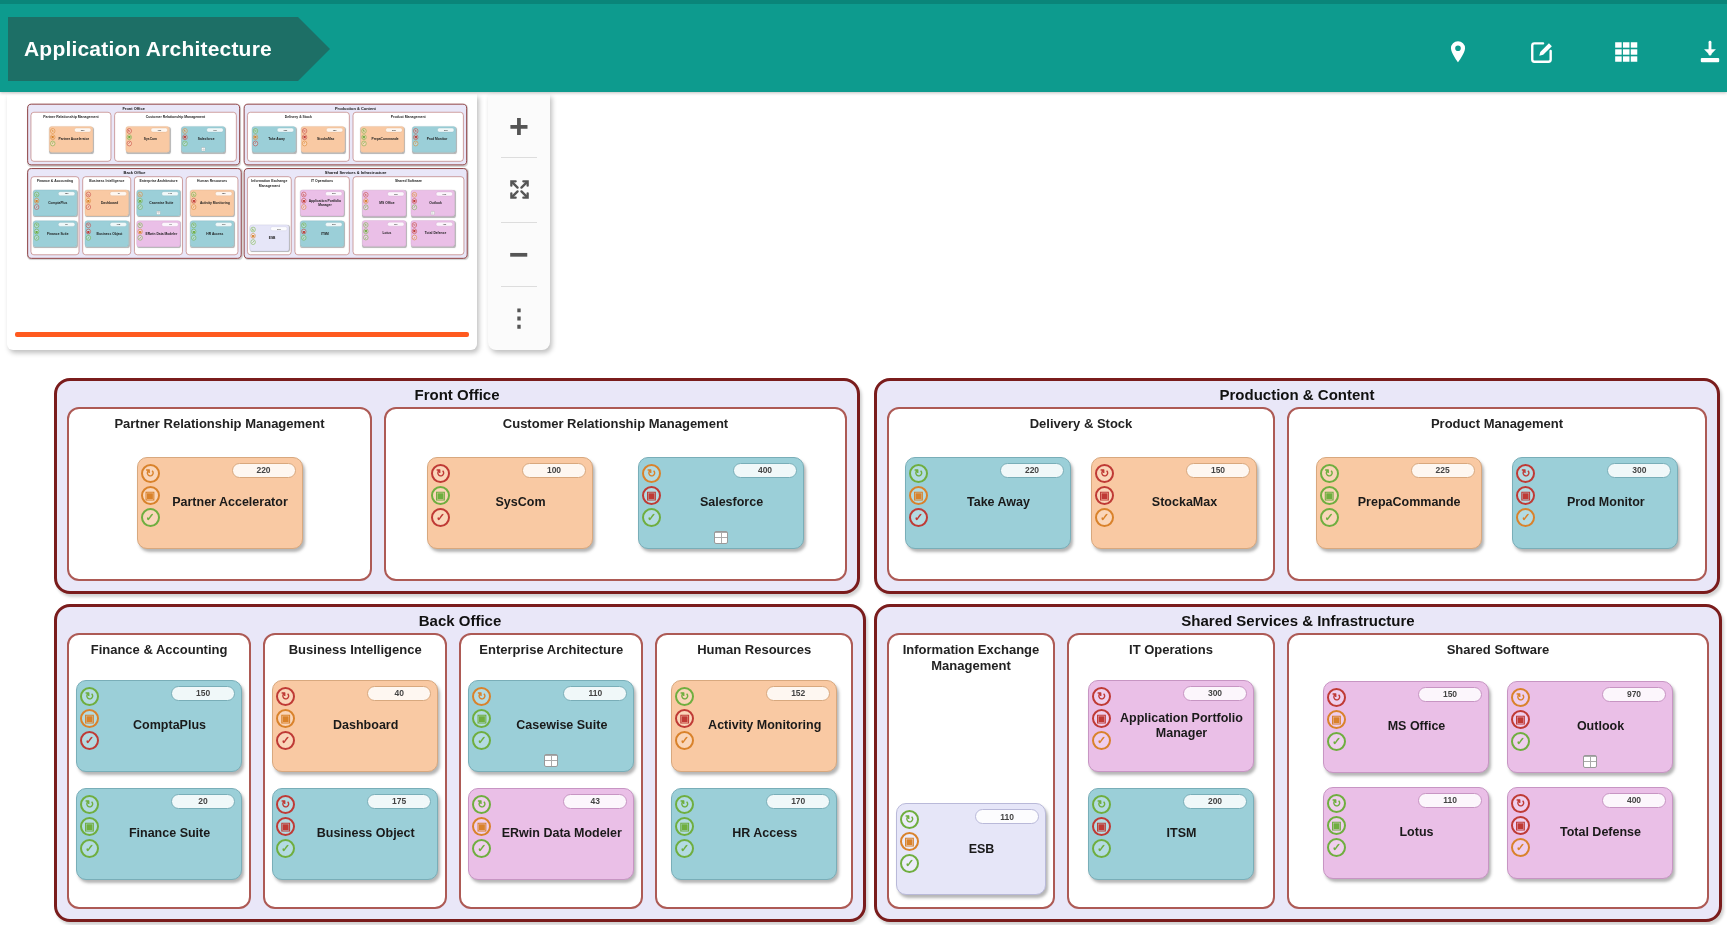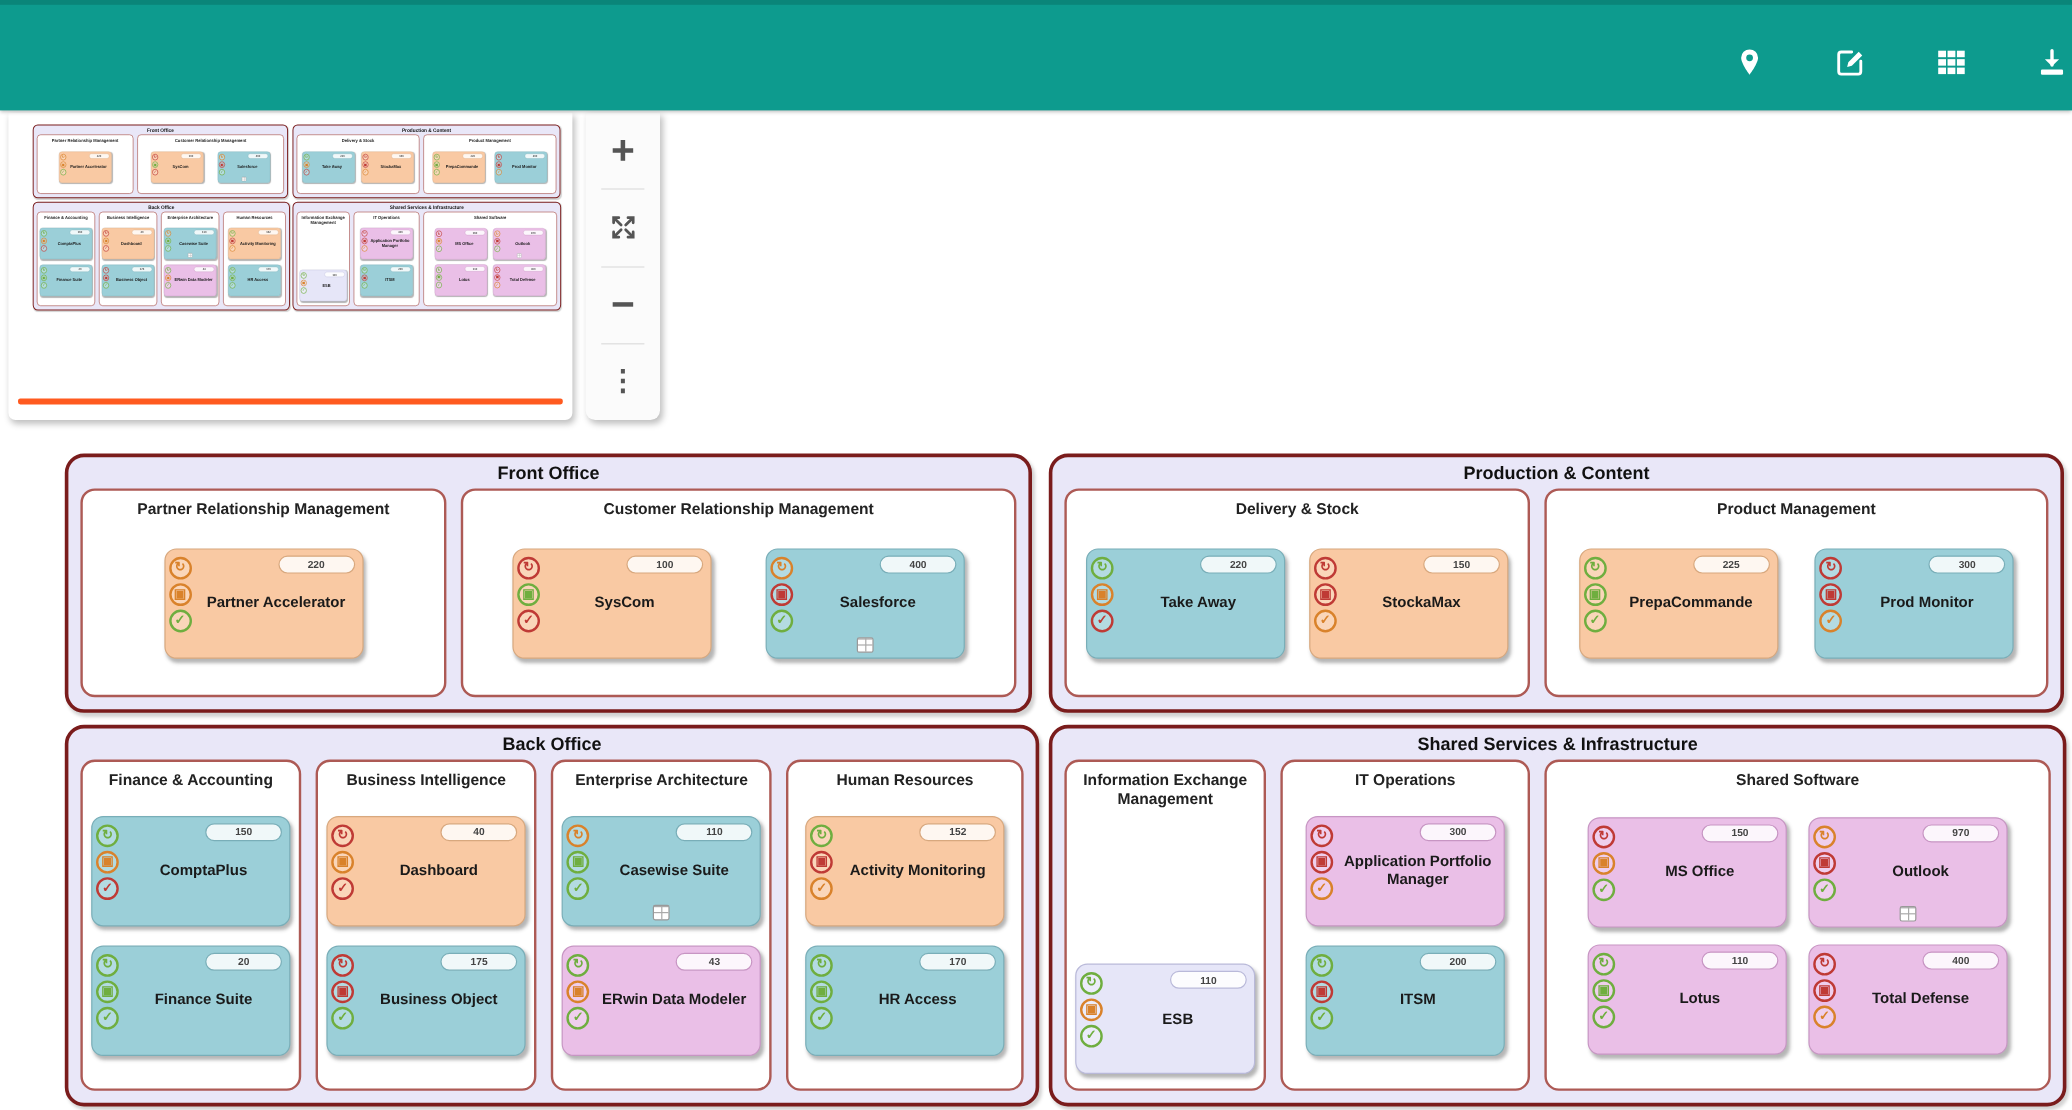--- a/index.html
+++ b/index.html
@@ -377,20 +377,23 @@
                 <div class="app-name">Total Defense</div>
               </div>
             </div>
           </div>
         </div>
       </div>
     </div>
 </div>
 
 <div id="header">
+  <div id="title-chevron">
+    <span class="t">Application Architecture</span>
+  </div>
   <div id="header-actions">
     <div class="hbtn">
       <svg viewBox="0 0 24 24">
         <path d="M12 2a6.5 6.5 0 0 0-6.5 6.5C5.5 13 12 21.5 12 21.5s6.5-8.5 6.5-13A6.5 6.5 0 0 0 12 2zm0 9.1a2.6 2.6 0 1 1 0-5.2 2.6 2.6 0 0 1 0 5.2z" fill="#fff"></path>
       </svg>
     </div>
     <div class="hbtn">
       <svg viewBox="0 0 24 24">
         <path d="M20 11v8a2 2 0 0 1-2 2H5a2 2 0 0 1-2-2V6a2 2 0 0 1 2-2h8" fill="none" stroke="#fff" stroke-width="2.2" stroke-linecap="round"></path>
         <path d="M9.5 15.5l.9-3.6 8-8 2.7 2.7-8 8-3.6.9z" fill="#fff"></path>

